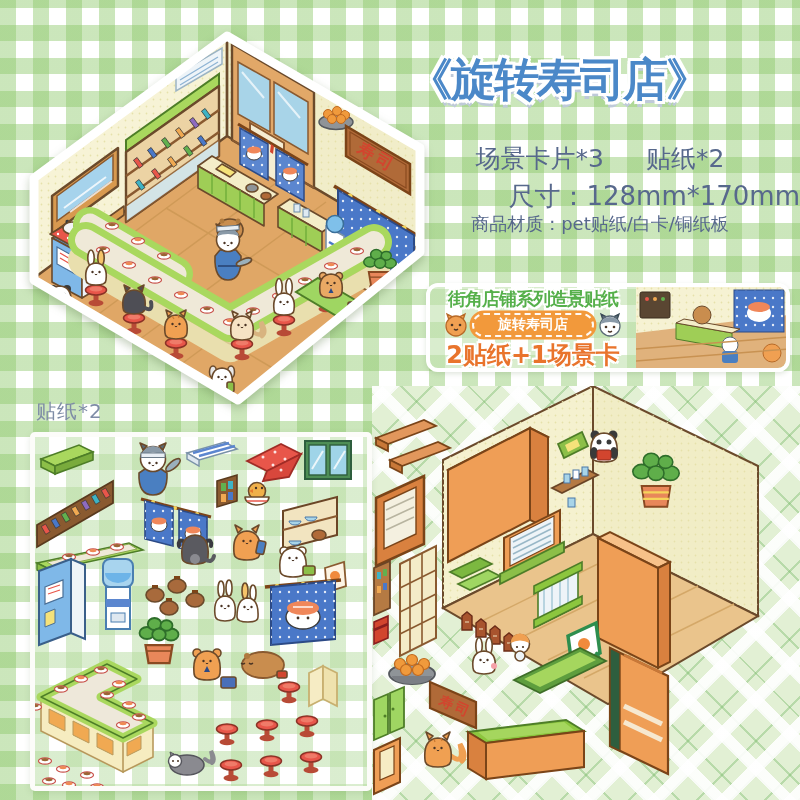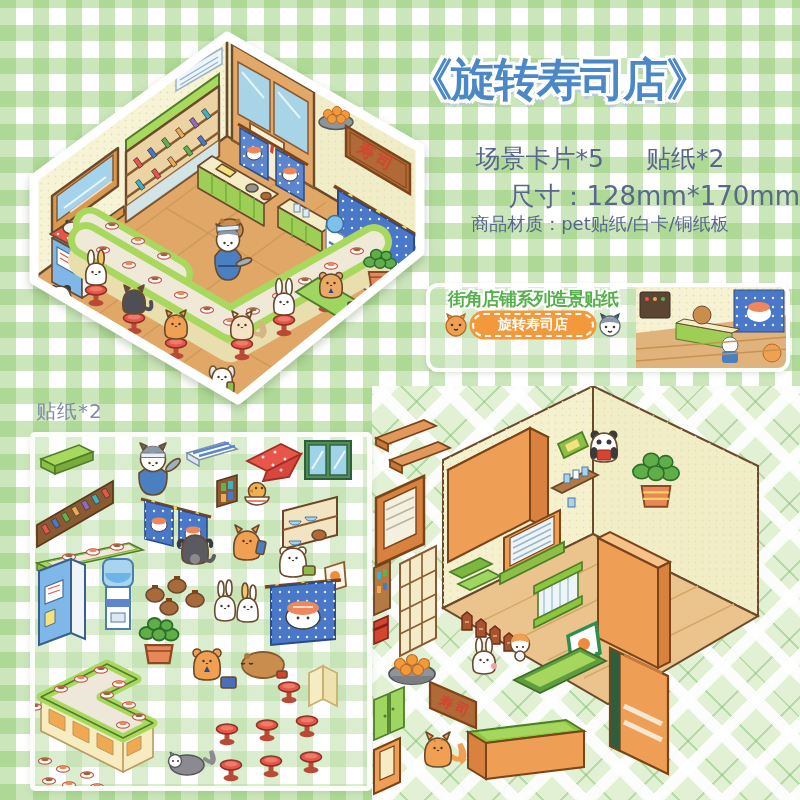--- a/index.html
+++ b/index.html
@@ -29,21 +29,21 @@
   .spec{position:absolute;left:400px;width:400px;text-align:center;color:#57688c;font-weight:500;}
   .spec-1{top:142px;font-size:25px;}
   .spec-1 .gap{display:inline-block;width:42px;}
   .spec-2{top:179px;font-size:26px;text-align:right;}
   .spec-3{top:212px;font-size:18px;}
   .banner{
     position:absolute;left:426px;top:283px;width:364px;height:89px;
     border:4px solid #ffffff;border-radius:12px;background:rgba(255,255,255,.28);
     box-shadow:0 2px 5px rgba(90,120,70,.18);display:flex;overflow:hidden;box-sizing:border-box;
   }
-  .banner-left{width:206px;display:flex;flex-direction:column;align-items:center;justify-content:flex-start;gap:1px;}
+  .banner-left{width:206px;display:flex;flex-direction:column;align-items:center;justify-content:space-between;gap:1px;}
   .banner-series{
     font-size:18px;font-weight:bold;color:#56b04b;letter-spacing:-1px;white-space:nowrap;
     text-shadow:-2px -2px 0 #fff,2px -2px 0 #fff,-2px 2px 0 #fff,2px 2px 0 #fff,0 2px 0 #fff,0 -2px 0 #fff;
   }
   .banner-mid{display:flex;align-items:center;gap:3px;}
   .badge{
     background:#f2993b;color:#fff;font-size:14px;font-weight:bold;white-space:nowrap;
     border:2px dashed rgba(255,255,255,.95);border-radius:14px;padding:1px 24px;
     box-shadow:0 0 0 2.5px #f2993b;
   }
@@ -380,21 +380,21 @@
       <rect x="322" y="274" width="13" height="9" rx="2" fill="#4a6fb8" class="o"></rect>
     </g>
     <use href="#d-plant" transform="translate(354,244) scale(1.25)"></use>
   </g>
 
   <path d="M201,8 L394,120 L394,224 L212,372 L8,252 L8,150 Z" fill="none" stroke="#ffffff" stroke-width="9" stroke-linejoin="round"></path>
 </svg>
 
 <div class="title">《旋转寿司店》</div>
 <div class="spec spec-1">
-  <span>场景卡片*5</span><span class="gap"></span><span>贴纸*2</span>
+  <span>场景卡片*3</span><span class="gap"></span><span>贴纸*2</span>
 </div>
 <div class="spec spec-2">尺寸：128mm*170mm</div>
 <div class="spec spec-3">商品材质：pet贴纸/白卡/铜纸板</div>
 
 <div class="banner">
   <div class="banner-left">
     <div class="banner-series">街角店铺系列造景贴纸</div>
     <div class="banner-mid">
       <svg width="26" height="26" viewBox="0 0 26 26">
         <path d="M6,8 l-2,-6 l6,3 Z M20,8 l2,-6 l-6,3 Z" fill="#f0a052" stroke="#b86a28" stroke-width="1.3"></path>
@@ -406,20 +406,21 @@
       <span class="badge">旋转寿司店</span>
       <svg width="26" height="26" viewBox="0 0 26 26">
         <path d="M6,8 l-2,-6 l6,3 Z M20,8 l2,-6 l-6,3 Z" fill="#5a6a76" stroke="#3a4a56" stroke-width="1.3"></path>
         <circle cx="13" cy="14" r="10" fill="#fff" stroke="#5a6a76" stroke-width="1.3"></circle>
         <path d="M3.5,12 a10,10 0 0 1 19,0 Q13,8 3.5,12 Z" fill="#8a9aa8"></path>
         <circle cx="9" cy="15" r="1.3" fill="#4a3424"></circle>
           <circle cx="17" cy="15" r="1.3" fill="#4a3424"></circle>
         <path d="M11,19 q2,2 4,0" fill="none" stroke="#4a3424" stroke-width="1.2"></path>
       </svg>
     </div>
+    <div class="banner-bundle">2贴纸+1场景卡</div>
   </div>
   <div class="banner-photo">
     <svg width="152" height="81" viewBox="0 0 152 81">
       <rect width="152" height="81" fill="#e0b27c"></rect>
       <path d="M0,0 H152 V28 L0,46 Z" fill="#f6f2d3"></path>
       <path d="M0,0 H152 V28 L0,46 Z" fill="url(#p-dots)"></path>
       <rect x="4" y="5" width="30" height="26" rx="2" fill="#5a4632" stroke="#3a2c1e"></rect>
       <circle cx="11" cy="12" r="2" fill="#e8564a"></circle>
         <circle cx="19" cy="12" r="2" fill="#f0a952"></circle>
         <circle cx="27" cy="12" r="2" fill="#62b14e"></circle>

